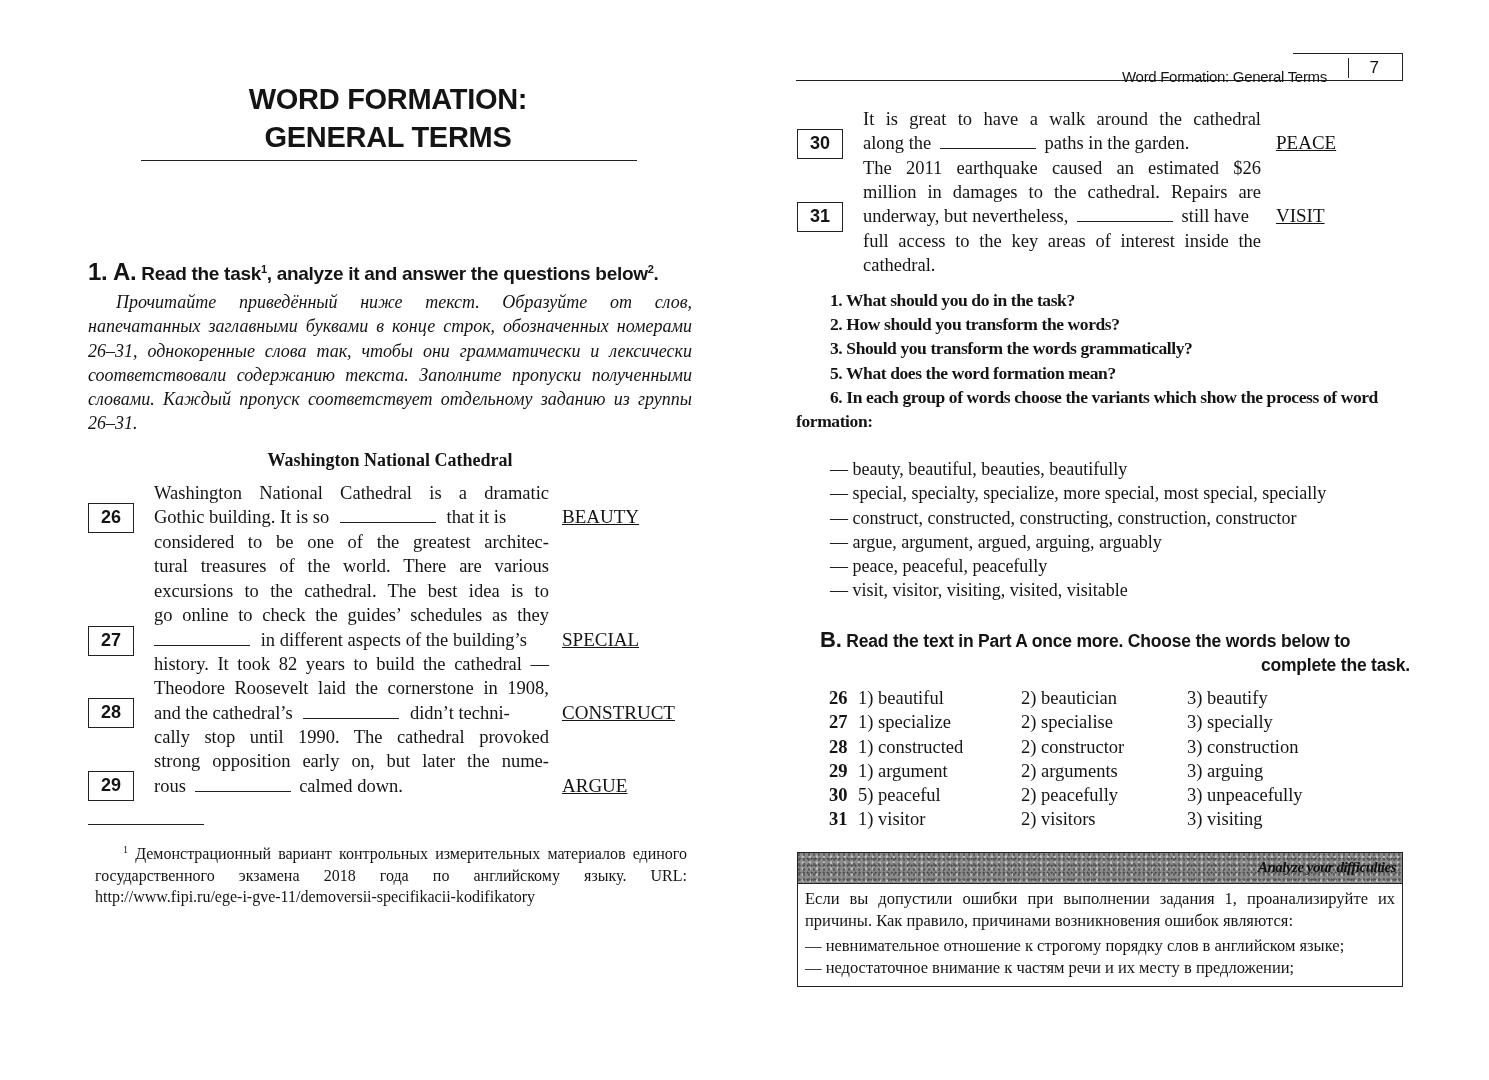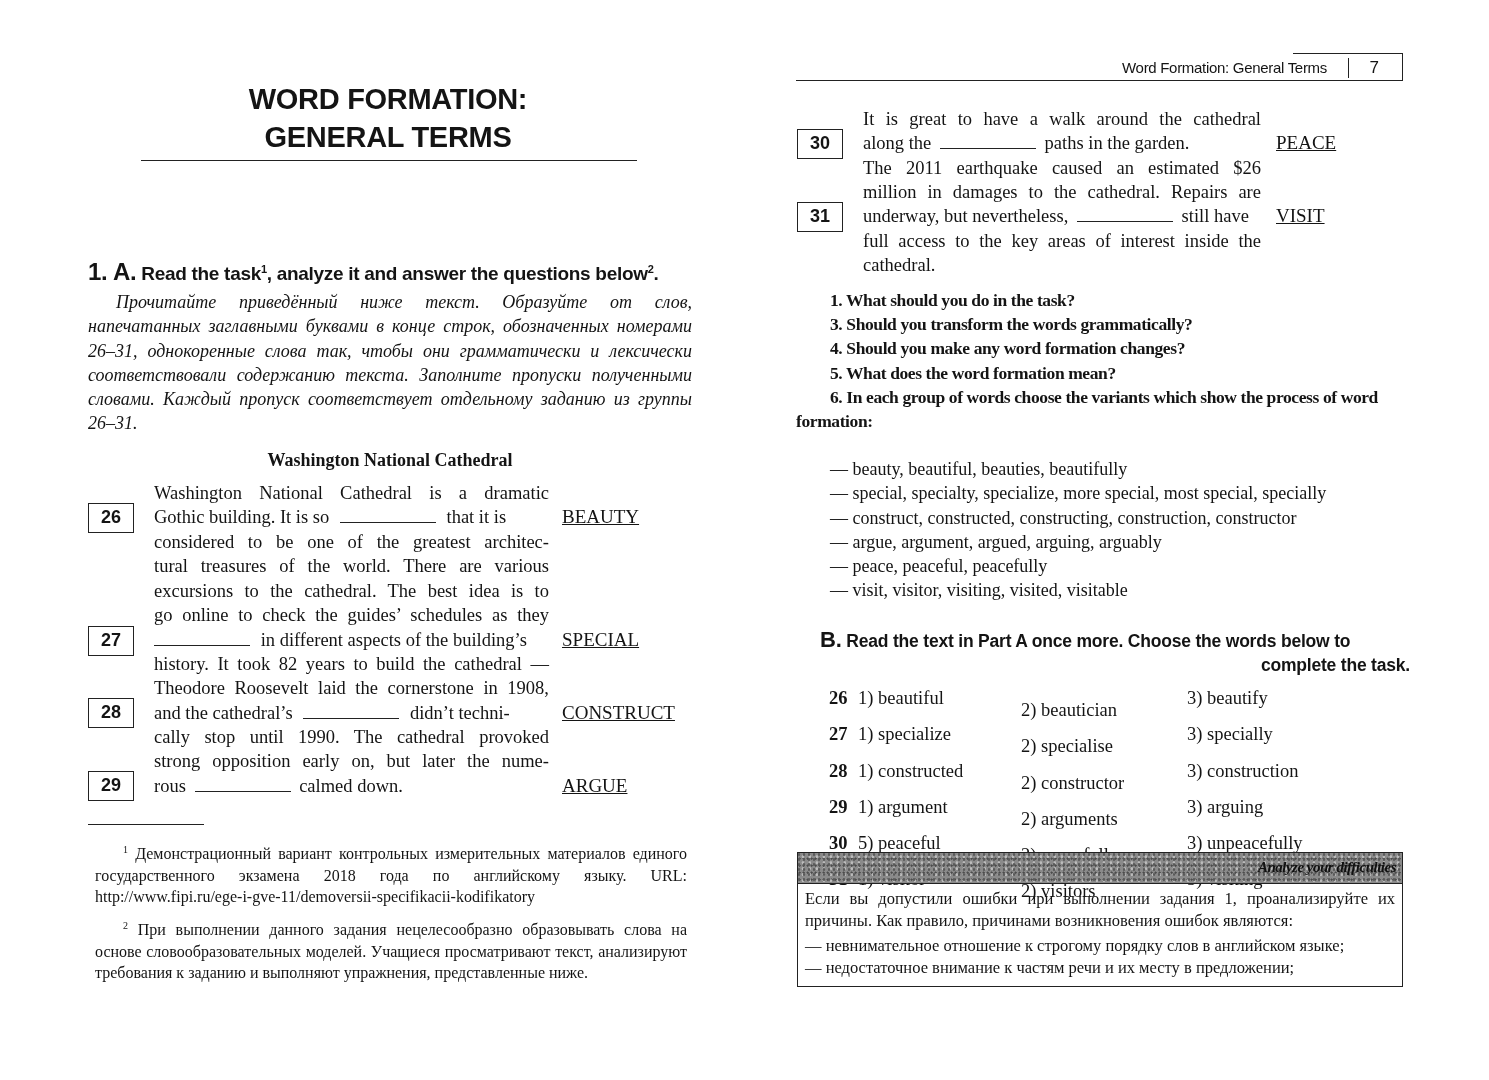--- a/index.html
+++ b/index.html
@@ -44,39 +44,39 @@
     .fn-rule { left: 88px; top: 824px; width: 116px; border-top: 1.4px solid #222; }
     .footnotes { left: 88px; top: 832px; width: 606px; font-size: 16px; line-height: 21.5px; text-align: justify; }
     .footnotes p { margin: 7px; text-indent: 28px; }
     .footnotes sup { font-size: 10px; }
 
     
     .running-head {
       left: 796px; top: 56px; width: 607px; height: 24px;
       border-bottom: 1.5px solid #222; font-family: "Liberation Sans", sans-serif; font-size: 15px;
     }
-    .running-head .rh-text { position: absolute; right: 76px; top: 3px; letter-spacing: -0.3px; }
+    .running-head .rh-text { position: absolute; right: 76px; top: 12px; letter-spacing: -0.3px; }
     .running-head .rh-sep { position: absolute; right: 54px; top: 2px; height: 20px; border-left: 1.5px solid #222; }
     .running-head .rh-page { position: absolute; right: 24px; top: 2px; font-size: 17px; }
     .running-head .rh-box { position: absolute; right: 0; top: -3px; width: 110px; height: 27px; border-top: 1.5px solid #222; border-right: 1.5px solid #222; box-sizing: border-box; }
 
     .questions { left: 796px; top: 288px; width: 612px; font-weight: bold; font-size: 17.5px; line-height: 24.2px; letter-spacing: -0.4px; }
     .questions .q { padding-left: 34px; white-space: nowrap; }
     .questions .q6 { text-indent: 34px; }
     .variants { left: 830px; top: 457px; font-size: 18px; line-height: 24.3px; white-space: nowrap; }
 
     .partb-heading { left: 820px; top: 628px; width: 590px; font-family: "Liberation Sans", sans-serif; font-weight: bold; font-size: 17.5px; line-height: 24px; letter-spacing: -0.2px; }
     .partb-heading .letter { font-size: 22px; }
     .partb-heading .cont { padding-left: 31px; text-align: right; }
 
     .options { left: 829px; top: 686px; font-size: 18.5px; line-height: 24.3px; }
     .opt-row { display: flex; white-space: nowrap; }
     .opt-row .n { width: 23px; font-weight: bold; }
     .opt-row .o1 { width: 163px; padding-left: 6px; }
-    .opt-row .o2 { width: 166px; margin-top: 12px; }
+    .opt-row .o2 { width: 166px; }
 
     .difficulties {
       left: 797px; top: 852px; width: 606px; height: 135px; border: 1.5px solid #222; box-sizing: border-box;
     }
     .diff-header {
       height: 30px; border-bottom: 1.5px solid #222; position: relative;
       background-color: #8a8a8a;
       background-image:
         radial-gradient(circle at 20% 30%, #5a5a5a 1px, transparent 1.6px),
         radial-gradient(circle at 70% 60%, #bcbcbc 1px, transparent 1.6px),
@@ -142,21 +142,20 @@
 <div class="numbox" style="left:88px; top:771px">29</div>
 
 <div class="keyword" style="left:562px; top:505px">BEAUTY</div>
 <div class="keyword" style="left:562px; top:628px">SPECIAL</div>
 <div class="keyword" style="left:562px; top:701px">CONSTRUCT</div>
 <div class="keyword" style="left:562px; top:774px">ARGUE</div>
 
 <div class="abs fn-rule"></div>
 <div class="abs footnotes">
   <p><sup>1</sup> <span>Демонстрационный вариант контрольных измерительных материалов единого государственного экзамена 2018 года по английскому языку. URL: http://www.fipi.ru/ege-i-gve-11/demoversii-specifikacii-kodifikatory</span></p>
-  <p><sup>2</sup> <span>При выполнении данного задания нецелесообразно образовывать слова на основе словообразовательных моделей. Учащиеся просматривают текст, анализируют требования к заданию и выполняют упражнения, представленные ниже.</span></p>
 </div>
 
 <div class="abs running-head">
   <span class="rh-text">Word Formation: General Terms</span>
   <span class="rh-sep"></span>
   <span class="rh-page">7</span>
   <span class="rh-box"></span>
 </div>
 
 <div>
@@ -177,22 +176,22 @@
   <div class="passage-line" style="left:863px; width:398px; top:253px">cathedral.</div>
 </div>
 
 <div class="numbox" style="left:797px; top:129px">30</div>
 <div class="numbox" style="left:797px; top:202px">31</div>
 <div class="keyword" style="left:1276px; top:131px">PEACE</div>
 <div class="keyword" style="left:1276px; top:204px">VISIT</div>
 
 <div class="abs questions">
   <div class="q">1. What should you do in the task?</div>
+  <div class="q">2. How should you transform the words?</div>
   <div class="q">3. Should you transform the words grammatically?</div>
-  <div class="q">4. Should you make any word formation changes?</div>
   <div class="q">5. What does the word formation mean?</div>
   <div class="q6">6. In each group of words choose the variants which show the process of word formation:</div>
 </div>
 
 <div class="abs variants">
   <div>— beauty, beautiful, beauties, beautifully</div>
   <div>— special, specialty, specialize, more special, most special, specially</div>
   <div>— construct, constructed, constructing, construction, constructor</div>
   <div>— argue, argument, argued, arguing, arguably</div>
   <div>— peace, peaceful, peacefully</div>

